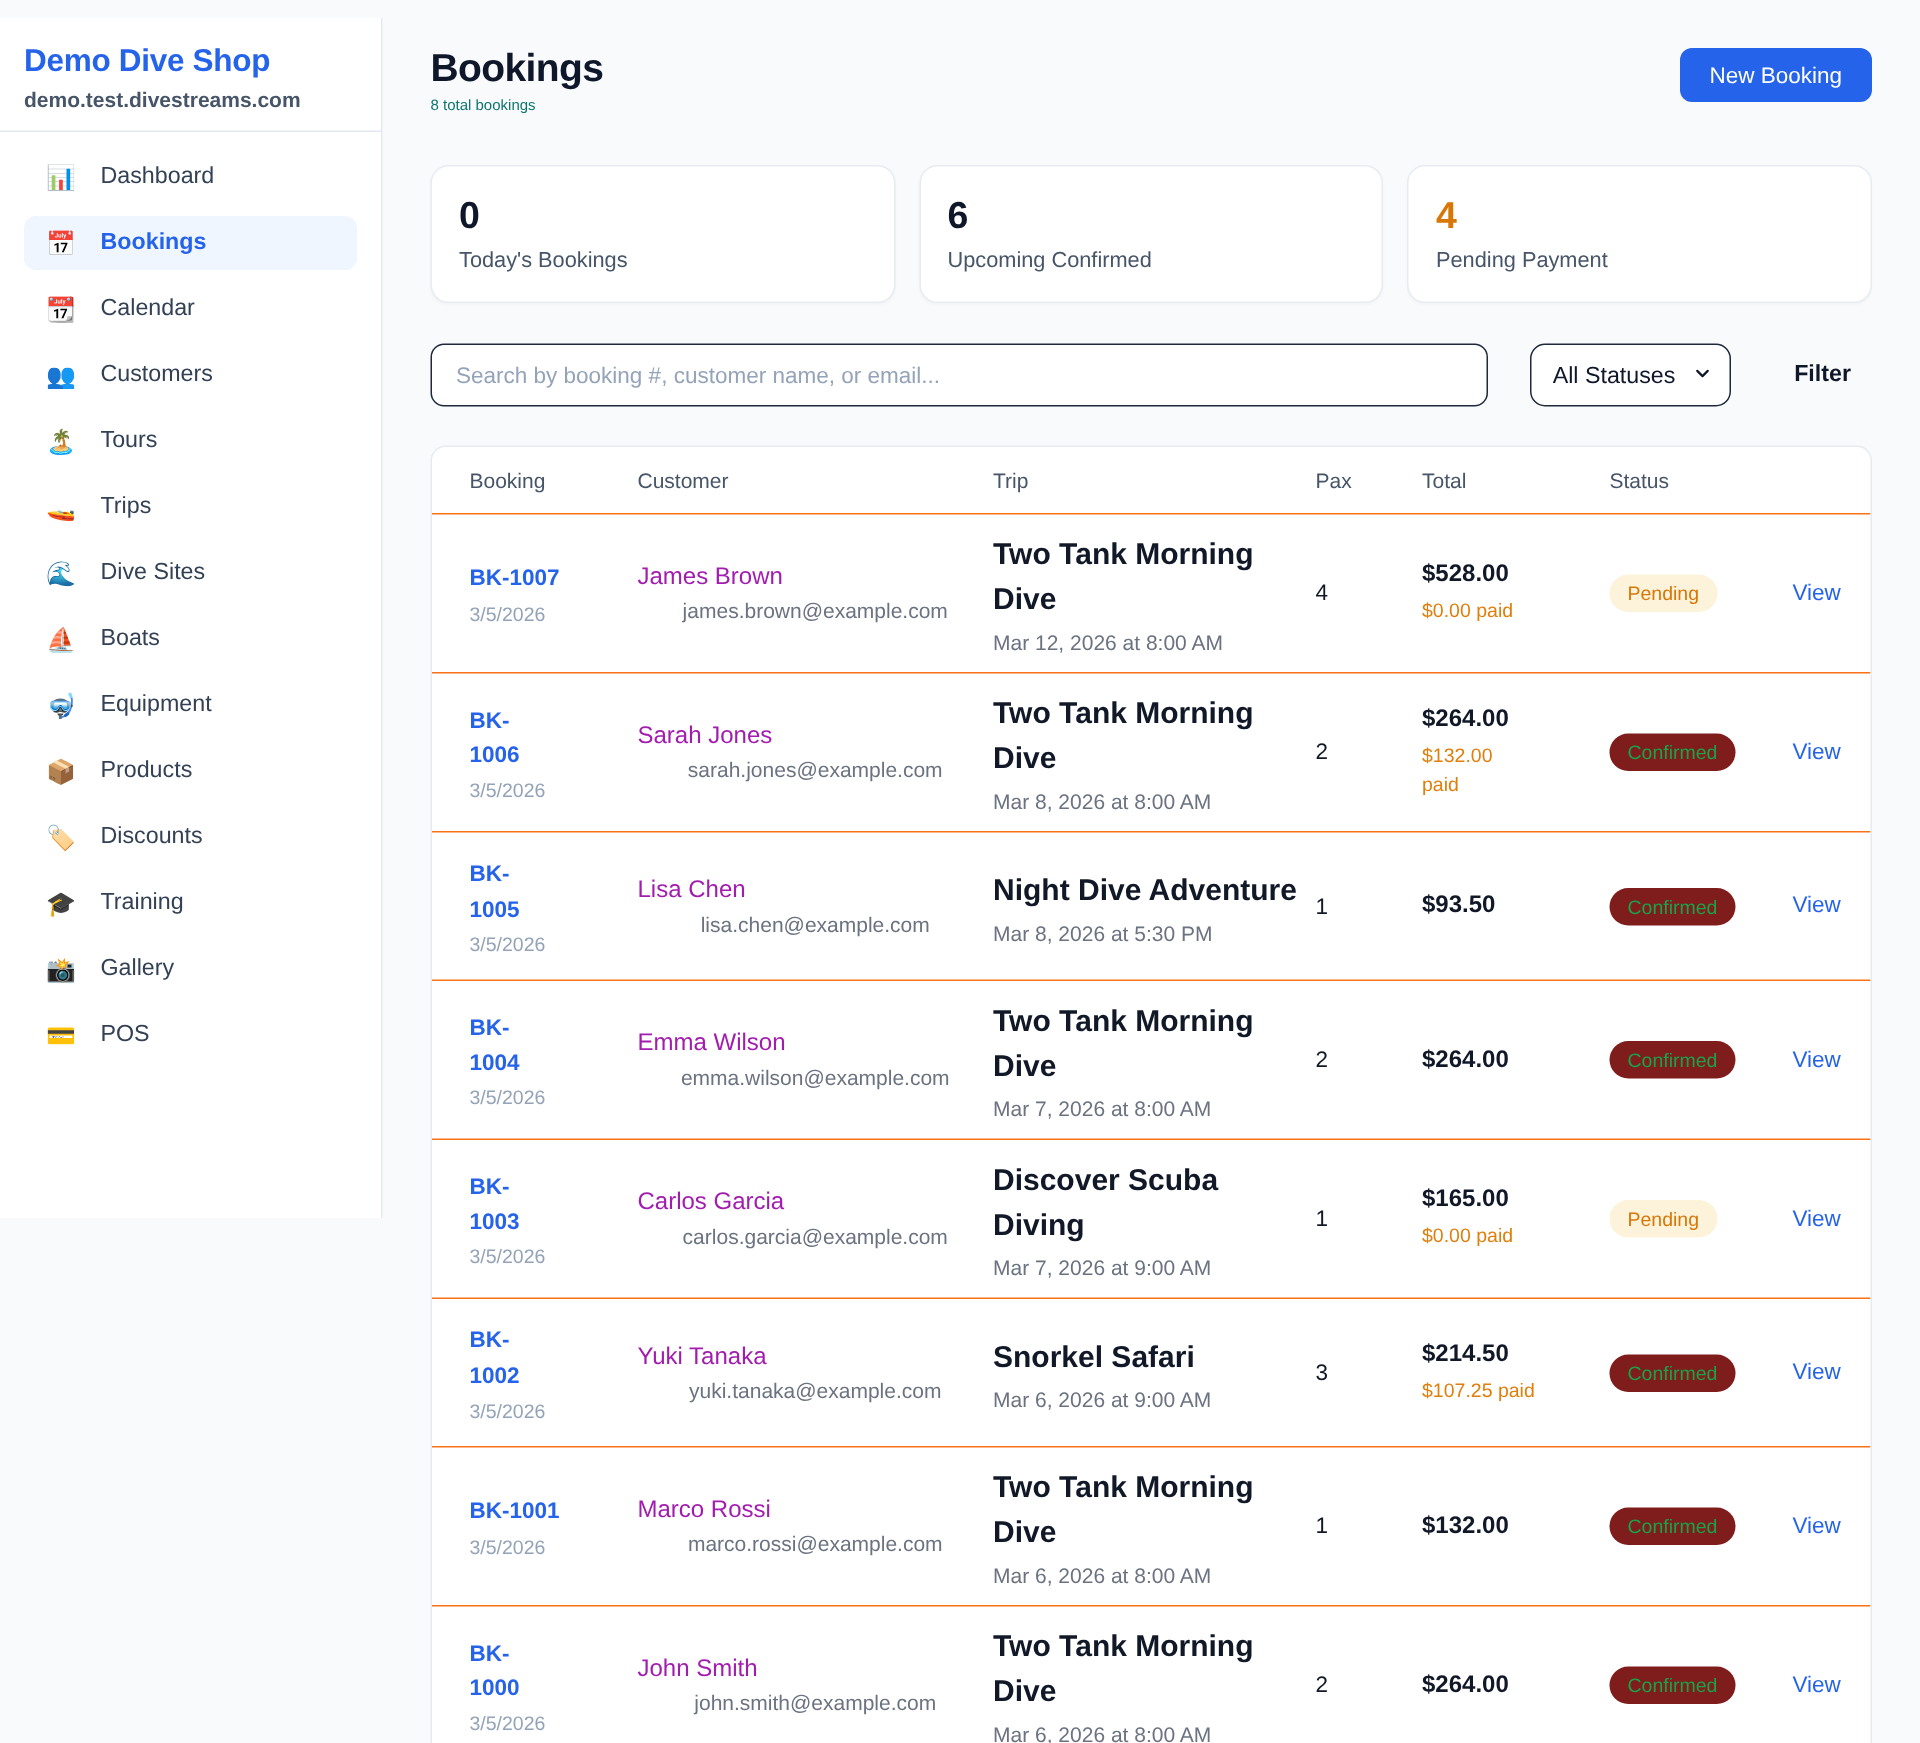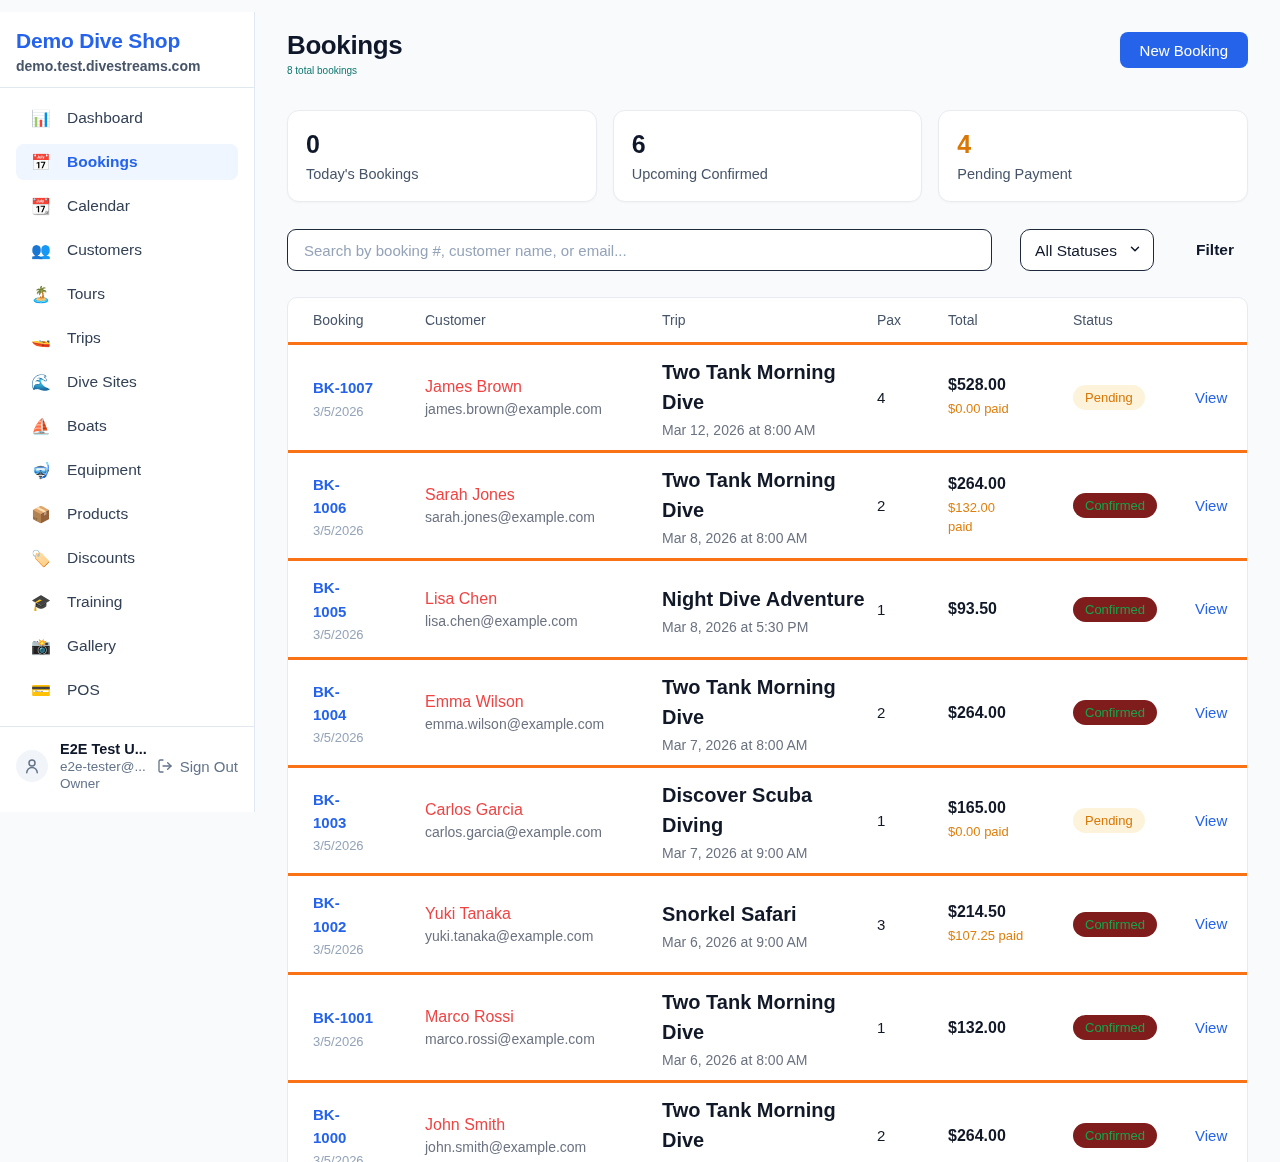--- a/index.html
+++ b/index.html
@@ -92,25 +92,25 @@
     margin-top:26px; background:#fff; border:1px solid #e7eaf0; border-radius:10px;
     overflow:hidden;
   }
   .thead, .trow {
     display:grid;
     grid-template-columns:112px 237px 215px 71px 125px 122px 1fr;
     padding:0 24px 0 25px; align-items:center;
   }
   .thead { height:44px; }
   .thead div { font-size:14px; font-weight:500; color:#475569; }
-  .trow { min-height:99px; border-top:3px solid #f97316; padding-top:12px; padding-bottom:12px; }
+  .trow { min-height:99px; border-top:1px solid #f97316; padding-top:12px; padding-bottom:12px; }
   .bid { font-size:15px; font-weight:600; color:#2563eb; white-space:pre-line; line-height:1.55; display:inline-block; }
   .bdate { font-size:13px; color:#94a3b8; margin-top:4px; }
-  .cname { font-size:16px; color:#ef4444; }
-  .cemail { font-size:14px; color:#6b7280; margin-top:5px; }
+  .cname { font-size:16px; color:#a21caf; }
+  .cemail { font-size:14px; color:#6b7280; margin-top:5px;text-align:center; }
   .tname { font-size:20px; font-weight:600; color:#111827; white-space:pre-line; line-height:1.5; }
   .tdate { font-size:14px; color:#6b7280; margin-top:5px; }
   .c-pax { font-size:15px; color:#111827; }
   .amount { font-size:16px; font-weight:700; color:#111827; }
   .paid { font-size:13px; color:#e07f0c; margin-top:5px; white-space:pre-line; line-height:1.5; }
   .paid:empty { display:none; }
   .badge {
     display:inline-block; padding:5px 12px; border-radius:999px; font-size:13px;
   }
   .badge[data-status="pending"] { background:#fcf3da; color:#d97706; }
@@ -176,41 +176,20 @@
     </div>
     <div class="nav-item">
       <span class="nav-icon">📸</span>
       <span>Gallery</span>
     </div>
     <div class="nav-item">
       <span class="nav-icon">💳</span>
       <span>POS</span>
     </div>
   </nav>
-  <div class="user-section">
-    <div class="avatar">
-      <svg width="18" height="18" viewBox="0 0 24 24" fill="none" stroke="#64748b" stroke-width="2" stroke-linecap="round" stroke-linejoin="round">
-          <circle cx="12" cy="8" r="4"></circle>
-          <path d="M5 21c0-3.9 3.1-7 7-7s7 3.1 7 7"></path>
-        </svg>
-    </div>
-    <div class="user-info">
-      <div class="user-name">E2E Test U...</div>
-      <div class="user-email">e2e-tester@...</div>
-      <div class="user-role">Owner</div>
-    </div>
-    <button class="signout">
-      <svg width="16" height="16" viewBox="0 0 24 24" fill="none" stroke="#64748b" stroke-width="2" stroke-linecap="round" stroke-linejoin="round">
-          <path d="M9 21H5a2 2 0 0 1-2-2V5a2 2 0 0 1 2-2h4"></path>
-          <polyline points="16 17 21 12 16 7"></polyline>
-          <line x1="21" y1="12" x2="9" y2="12"></line>
-        </svg>
-      <span>Sign Out</span>
-    </button>
-  </div>
 </aside>
 
 <main class="main">
 
   <div class="page-header">
     <div>
       <h1 class="page-title">Bookings</h1>
       <div class="page-subtitle">8 total bookings</div>
     </div>
     <button class="btn-primary">New Booking</button>

